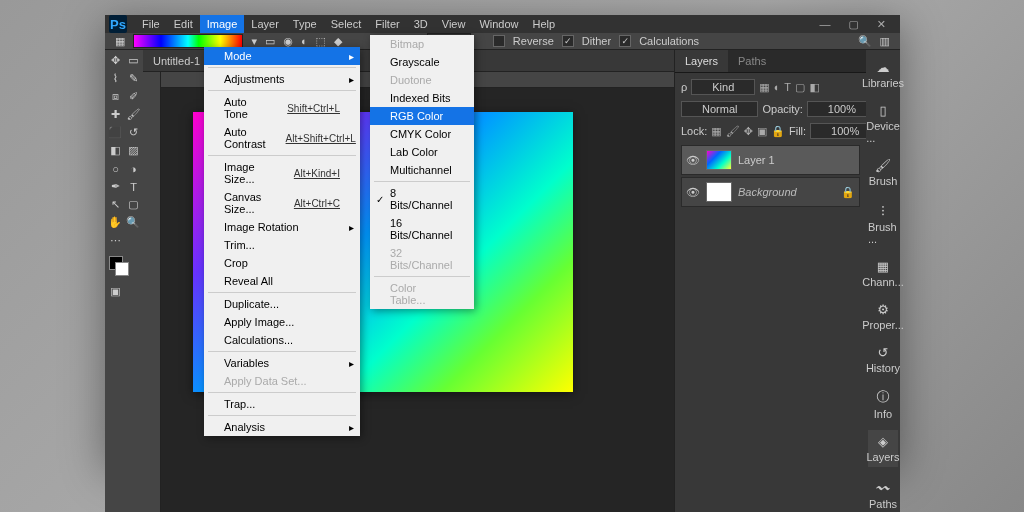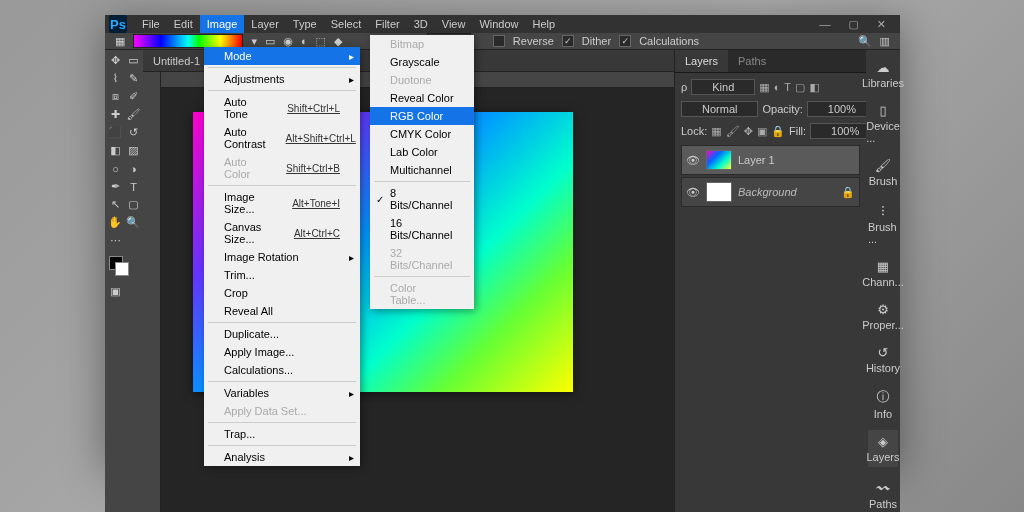--- a/index.html
+++ b/index.html
@@ -286,28 +286,24 @@
       </div>
     <div class="dd-sep"></div>
     <div class="dd-item">
         <span>Auto Tone</span>
         <span class="sc">Shift+Ctrl+L</span>
       </div>
     <div class="dd-item">
         <span>Auto Contrast</span>
         <span class="sc">Alt+Shift+Ctrl+L</span>
       </div>
-    <div class="dd-item disabled">
-        <span>Auto Color</span>
-        <span class="sc">Shift+Ctrl+B</span>
-      </div>
     <div class="dd-sep"></div>
     <div class="dd-item">
         <span>Image Size...</span>
-        <span class="sc">Alt+Tone+I</span>
+        <span class="sc">Alt+Kind+I</span>
       </div>
     <div class="dd-item">
         <span>Canvas Size...</span>
         <span class="sc">Alt+Ctrl+C</span>
       </div>
     <div class="dd-item sub">
         <span>Image Rotation</span>
       </div>
     <div class="dd-item">
         <span>Trim...</span>
@@ -349,21 +345,21 @@
     <div class="dd-item disabled">
         <span>Bitmap</span>
       </div>
     <div class="dd-item">
         <span>Grayscale</span>
       </div>
     <div class="dd-item disabled">
         <span>Duotone</span>
       </div>
     <div class="dd-item">
-        <span>Reveal Color</span>
+        <span>Indexed Bits</span>
       </div>
     <div class="dd-item hl">
         <span>RGB Color</span>
       </div>
     <div class="dd-item">
         <span>CMYK Color</span>
       </div>
     <div class="dd-item">
         <span>Lab Color</span>
       </div>

